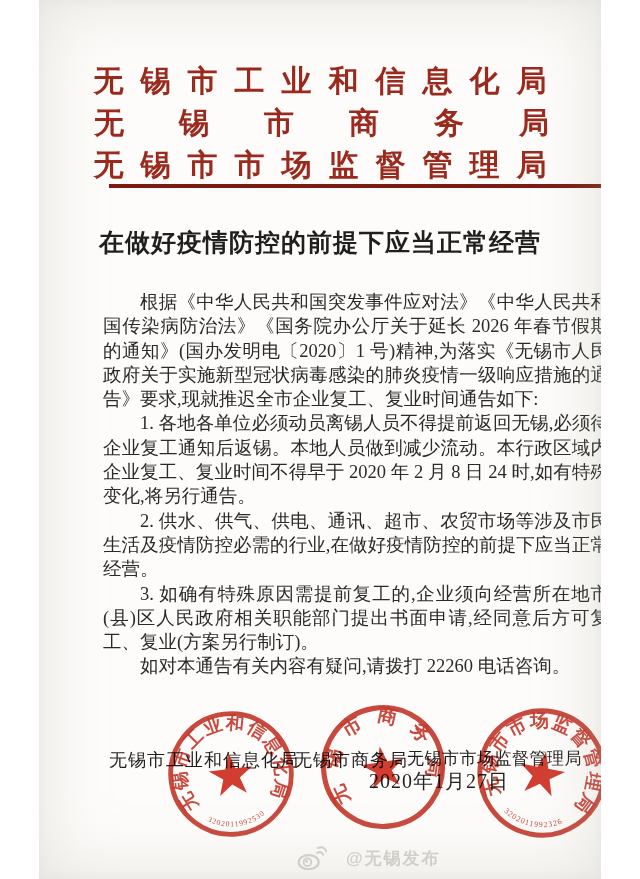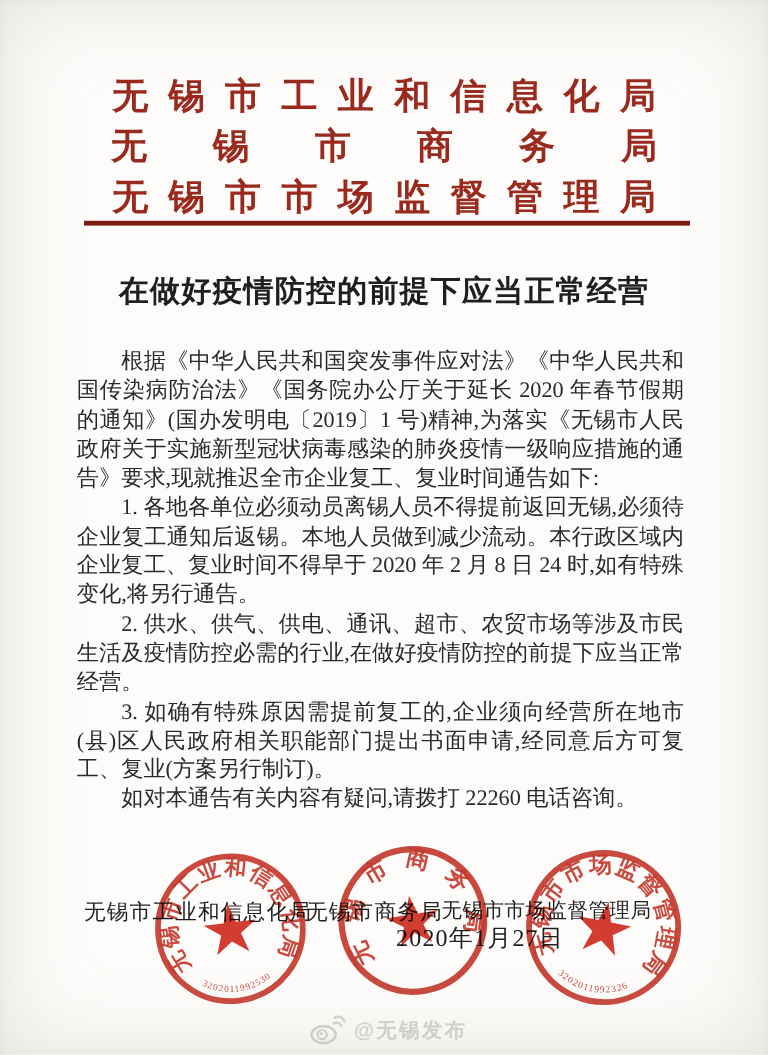--- a/index.html
+++ b/index.html
@@ -1,17 +1,17 @@
 <!DOCTYPE html>
 <html><head>
 <meta charset="utf-8">
 <style>
   html,body{margin:0;padding:0;background:#ffffff;}
   .page{
-    position:relative;width:640px;height:879px;margin:0 auto;overflow:hidden;
+    position:relative;width:562px;height:879px;margin:0 auto;overflow:hidden;
     background:#fdfcfa;
     font-family:"Liberation Serif","DejaVu Serif",serif;
   }
   .page::after{
     content:"";position:absolute;inset:0;pointer-events:none;
     box-shadow:inset 0 0 70px rgba(165,162,152,.28), inset 0 0 10px rgba(165,162,152,.12);
   }
   
   .letterhead{
     position:absolute;top:60px;left:0;right:0;text-align:center;
@@ -50,42 +50,42 @@
   .seal-1{left:125px;top:707px;transform:rotate(-7deg);}
   .seal-2{left:278px;top:701px;transform:rotate(-9deg);}
   .seal-3{left:434px;top:704px;transform:rotate(11deg);}
   .seal text{fill:currentColor;font-family:"Liberation Serif","DejaVu Serif",serif;font-weight:bold;}
   .seal .seal-name{font-size:19px;letter-spacing:2px;}
   .seal-2 .seal-name{font-size:21px;letter-spacing:14px;}
   .seal .seal-serial{font-size:8px;letter-spacing:1px;font-weight:normal;}
   .seal .star{fill:rgba(206,36,22,.95);}
   
   .watermark{
-    position:absolute;left:258px;top:845px;display:flex;align-items:center;gap:7px;
+    position:absolute;left:258px;top:845px;display:flex;align-items:center;gap:19px;
     color:#d4d3cd;font-size:17px;letter-spacing:2px;
     font-family:"Liberation Sans","DejaVu Sans",sans-serif;font-weight:bold;
   }
   .watermark svg{display:block;}
 </style>
 </head>
 <body>
 
 <div class="page">
 
   <div class="letterhead">
     <div class="lh-line lh-narrow">无锡市工业和信息化局</div>
     <div class="lh-line lh-wide">无锡市商务局</div>
     <div class="lh-line lh-narrow">无锡市市场监督管理局</div>
   </div>
   <div class="red-rule"></div>
 
   <div class="doc-title">在做好疫情防控的前提下应当正常经营</div>
 
   <div class="doc-body">
-    <p>根据《中华人民共和国突发事件应对法》《中华人民共和国传染病防治法》《国务院办公厅关于延长 2020 年春节假期的通知》(国办发明电〔2019〕1 号)精神,为落实《无锡市人民政府关于实施新型冠状病毒感染的肺炎疫情一级响应措施的通告》要求,现就推迟全市企业复工、复业时间通告如下:</p>
+    <p>根据《中华人民共和国突发事件应对法》《中华人民共和国传染病防治法》《国务院办公厅关于延长 2026 年春节假期的通知》(国办发明电〔2020〕1 号)精神,为落实《无锡市人民政府关于实施新型冠状病毒感染的肺炎疫情一级响应措施的通告》要求,现就推迟全市企业复工、复业时间通告如下:</p>
     <p>1. 各地各单位必须动员离锡人员不得提前返回无锡,必须待企业复工通知后返锡。本地人员做到减少流动。本行政区域内企业复工、复业时间不得早于 2020 年 2 月 8 日 24 时,如有特殊变化,将另行通告。</p>
     <p>2. 供水、供气、供电、通讯、超市、农贸市场等涉及市民生活及疫情防控必需的行业,在做好疫情防控的前提下应当正常经营。</p>
     <p>3. 如确有特殊原因需提前复工的,企业须向经营所在地市(县)区人民政府相关职能部门提出书面申请,经同意后方可复工、复业(方案另行制订)。</p>
     <p>如对本通告有关内容有疑问,请拨打 22260 电话咨询。</p>
   </div>
 
   <div class="sig sig-org1">无锡市工业和信息化局</div>
   <div class="sig sig-org2">无锡市商务局</div>
   <div class="sig sig-org3">无锡市市场监督管理局</div>
   <div class="sig sig-date">2020年1月27日</div>

